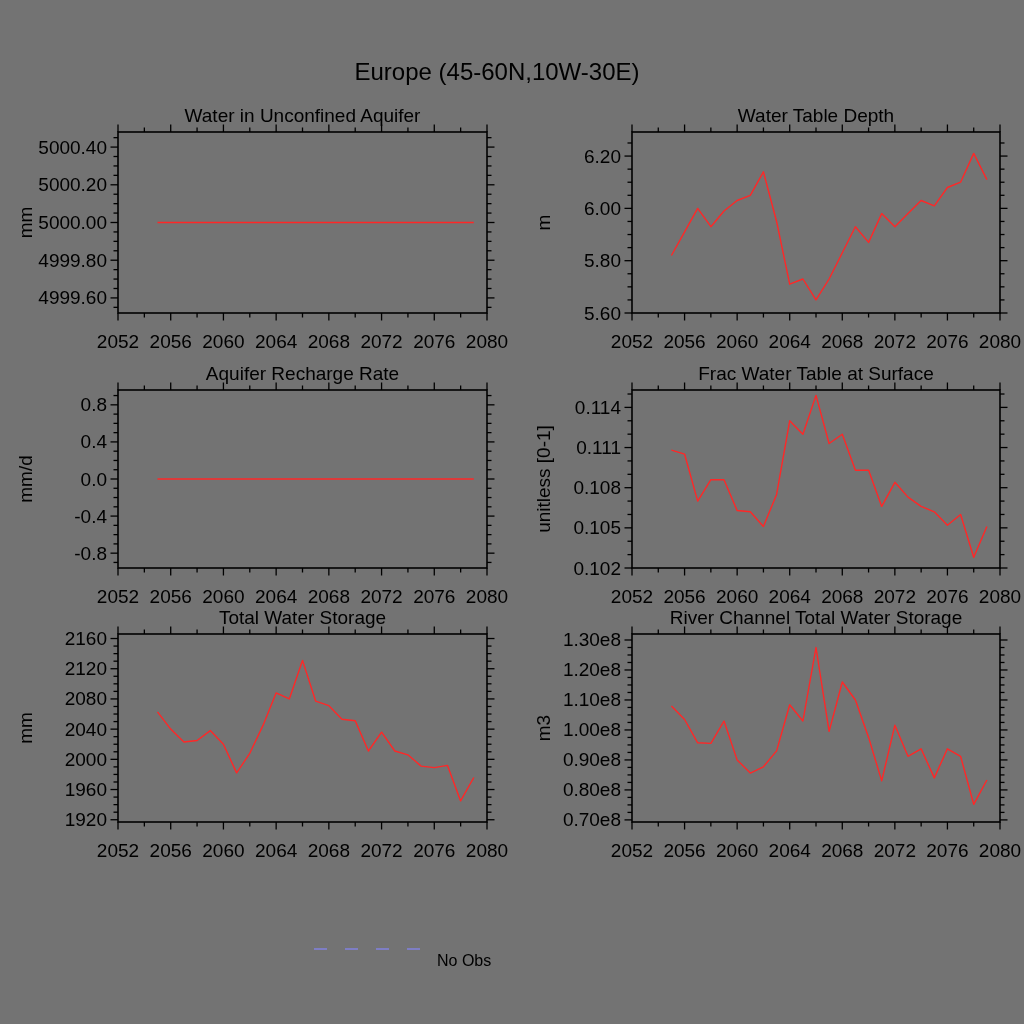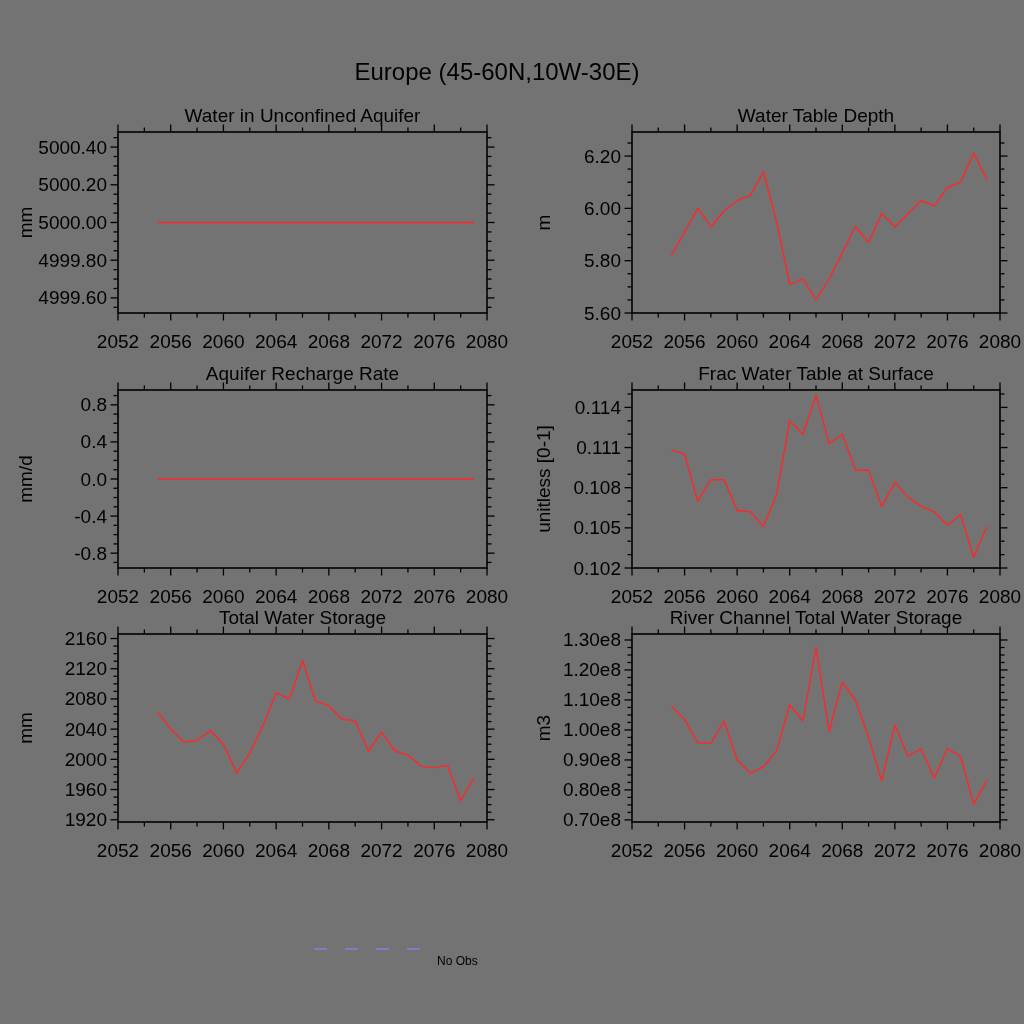--- a/index.html
+++ b/index.html
@@ -4,21 +4,21 @@
 <style>
   html,body{margin:0;padding:0;background:#ffffff;}
   .canvas{position:relative;width:1024px;height:1024px;background:#737373;overflow:hidden;
           font-family:"Liberation Sans","DejaVu Sans",sans-serif;color:#000;}
   .main-title{position:absolute;left:497px;top:58px;transform:translateX(-50%);
               font-size:24px;white-space:nowrap;color:#000;}
   #plots{position:absolute;left:0;top:0;}
   svg text{font-family:"Liberation Sans","DejaVu Sans",sans-serif;}
   .legend-row{position:absolute;display:flex;align-items:center;height:16px;}
   .legend-row svg{display:block;}
-  .legend-label{font-size:12px;margin-left:7px;white-space:nowrap;color:#000;margin-top:24px;}
+  .legend-label{font-size:16px;margin-left:7px;white-space:nowrap;color:#000;margin-top:24px;}
 </style>
 </head>
 <body>
 
 <div class="canvas">
   <div class="main-title">Europe (45-60N,10W-30E)</div>
 
   <svg id="plots" width="1024" height="1024">
       <g>
         <rect x="118" y="132" width="369" height="181" fill="none" stroke="#000000" stroke-width="1.6"></rect>

